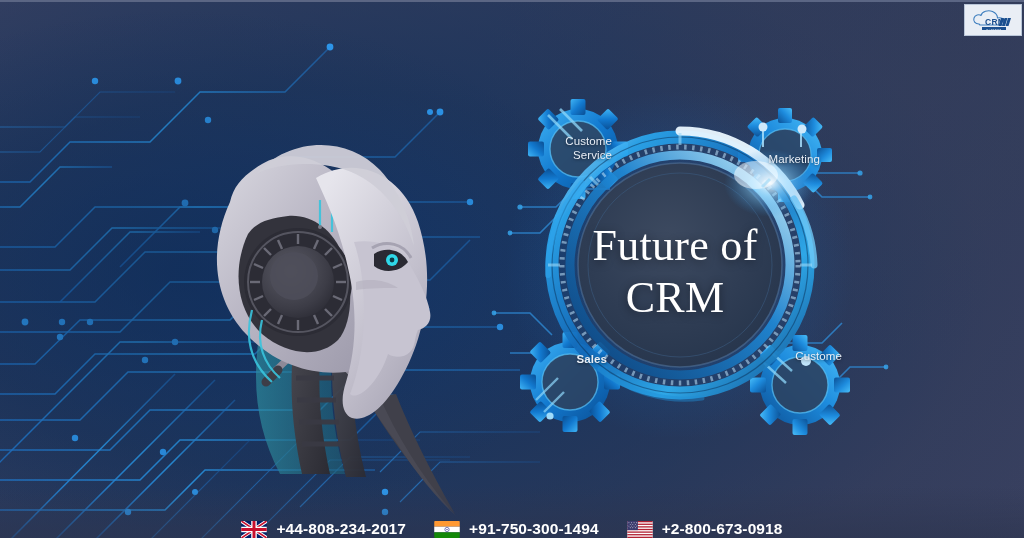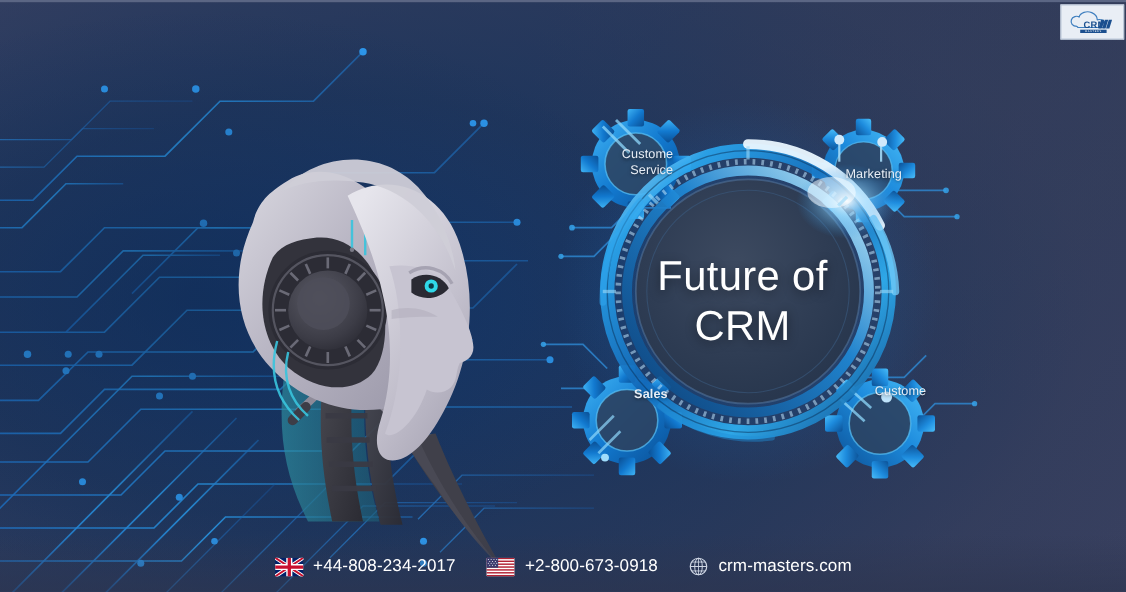--- a/index.html
+++ b/index.html
@@ -57,31 +57,32 @@
 
   
   .hub{
     position:absolute;
     left:470px; top:85px;
     width:420px; height:350px;
     z-index:8;
   }
   .center-text{
     position:absolute;
-    left:555px; top:228px;
+    left:555px; top:218px;
     width:240px;
     text-align:center;
     color:#ffffff;
-    font-size:38px;
+    font-size:44px;
     font-weight:400;
     line-height:1.18;
     letter-spacing:0.3px;
     text-shadow:0 2px 10px rgba(0,0,0,0.45);
     z-index:14;
     pointer-events:none;
+    font-family:Liberation Serif, serif;
   }
   .center-text .l2{ display:block; }
 
   .gear-text{
     position:absolute;
     color:#e8eef6;
     font-size:11.5px;
     line-height:1.18;
     text-align:right;
     letter-spacing:0.1px;
@@ -94,24 +95,25 @@
   #g-marketing{ left:748px; top:151px; width:72px; }
   #g-sales{     left:535px; top:351px; width:72px;font-weight:bold; }
   #g-analysis{  left:762px; top:348px; width:80px; }
 
   
   .contact{
     position:absolute;
     left:0; bottom:0;
     width:1024px; height:46px;
     display:flex;
-    align-items:center;
+    align-items:flex-end;
     justify-content:center;
     gap:0px;
     z-index:30;
+    font-weight:bold;
   }
   .c-item{
     display:flex;
     align-items:center;
     gap:9px;
     margin:0 14px;
   }
   .c-item .txt{
     color:#ffffff;
     font-size:15.5px;
@@ -531,20 +533,30 @@
       <svg class="flag" viewBox="0 0 60 40">
         <rect width="60" height="40" fill="#012169"></rect>
         <path d="M0,0 L60,40 M60,0 L0,40" stroke="#fff" stroke-width="8"></path>
         <path d="M0,0 L60,40 M60,0 L0,40" stroke="#C8102E" stroke-width="4"></path>
         <path d="M30,0 V40 M0,20 H60" stroke="#fff" stroke-width="13"></path>
         <path d="M30,0 V40 M0,20 H60" stroke="#C8102E" stroke-width="7"></path>
       </svg>
       <span class="txt">+44-808-234-2017</span>
     </div>
 
+    <div class="c-item">
+      <svg class="flag" viewBox="0 0 60 40">
+        <rect width="60" height="13.34" fill="#FF9933"></rect>
+        <rect y="13.34" width="60" height="13.33" fill="#FFFFFF"></rect>
+        <rect y="26.67" width="60" height="13.33" fill="#138808"></rect>
+        <circle cx="30" cy="20" r="5" fill="none" stroke="#000080" stroke-width="1.2"></circle>
+        <circle cx="30" cy="20" r="1.3" fill="#000080"></circle>
+      </svg>
+      <span class="txt">+91-750-300-1494</span>
+    </div>
 
     <div class="c-item">
       <svg class="flag" viewBox="0 0 60 40">
         <rect width="60" height="40" fill="#FFFFFF"></rect>
         <g fill="#B22234">
           <rect y="0" width="60" height="3.08"></rect>
           <rect y="6.15" width="60" height="3.08"></rect>
           <rect y="12.3" width="60" height="3.08"></rect>
           <rect y="18.46" width="60" height="3.08"></rect>
           <rect y="24.6" width="60" height="3.08"></rect>
@@ -565,30 +577,20 @@
           <circle cx="16" cy="12" r="1.1"></circle>
             <circle cx="22" cy="12" r="1.1"></circle>
           <circle cx="7" cy="16" r="1.1"></circle>
             <circle cx="13" cy="16" r="1.1"></circle>
           <circle cx="19" cy="16" r="1.1"></circle>
         </g>
       </svg>
       <span class="txt">+2-800-673-0918</span>
     </div>
 
-    <div class="c-item">
-      <svg class="globe" viewBox="0 0 24 24">
-        <circle cx="12" cy="12" r="10" fill="none" stroke="#dfe6f2" stroke-width="1.4"></circle>
-        <ellipse cx="12" cy="12" rx="4.6" ry="10" fill="none" stroke="#dfe6f2" stroke-width="1.2"></ellipse>
-        <path d="M2,12 H22" stroke="#dfe6f2" stroke-width="1.2"></path>
-        <path d="M3.6,6.6 H20.4 M3.6,17.4 H20.4" stroke="#dfe6f2" stroke-width="1"></path>
-        <path d="M12,2 V22" stroke="#dfe6f2" stroke-width="1"></path>
-      </svg>
-      <span class="txt">crm-masters.com</span>
-    </div>
   </div>
 
   <div class="logo-box">
     <svg class="logo-inner" viewBox="0 0 92 52">
       <path d="M18,34 C10,34 6,28 8,22 C10,16 18,14 22,17
                C24,9 36,5 45,9 C52,12 55,18 55,22
                C62,20 70,24 70,30 C70,34 67,36 64,36
                L20,36 Z" fill="none" stroke="#3f7fbf" stroke-width="2.2" stroke-linejoin="round"></path>
       <text x="30" y="36" font-family="Liberation Sans, sans-serif" font-size="17" font-weight="bold" fill="#1b4f8f" letter-spacing="0.5">CRM</text>
       <g fill="#1b4f8f">

